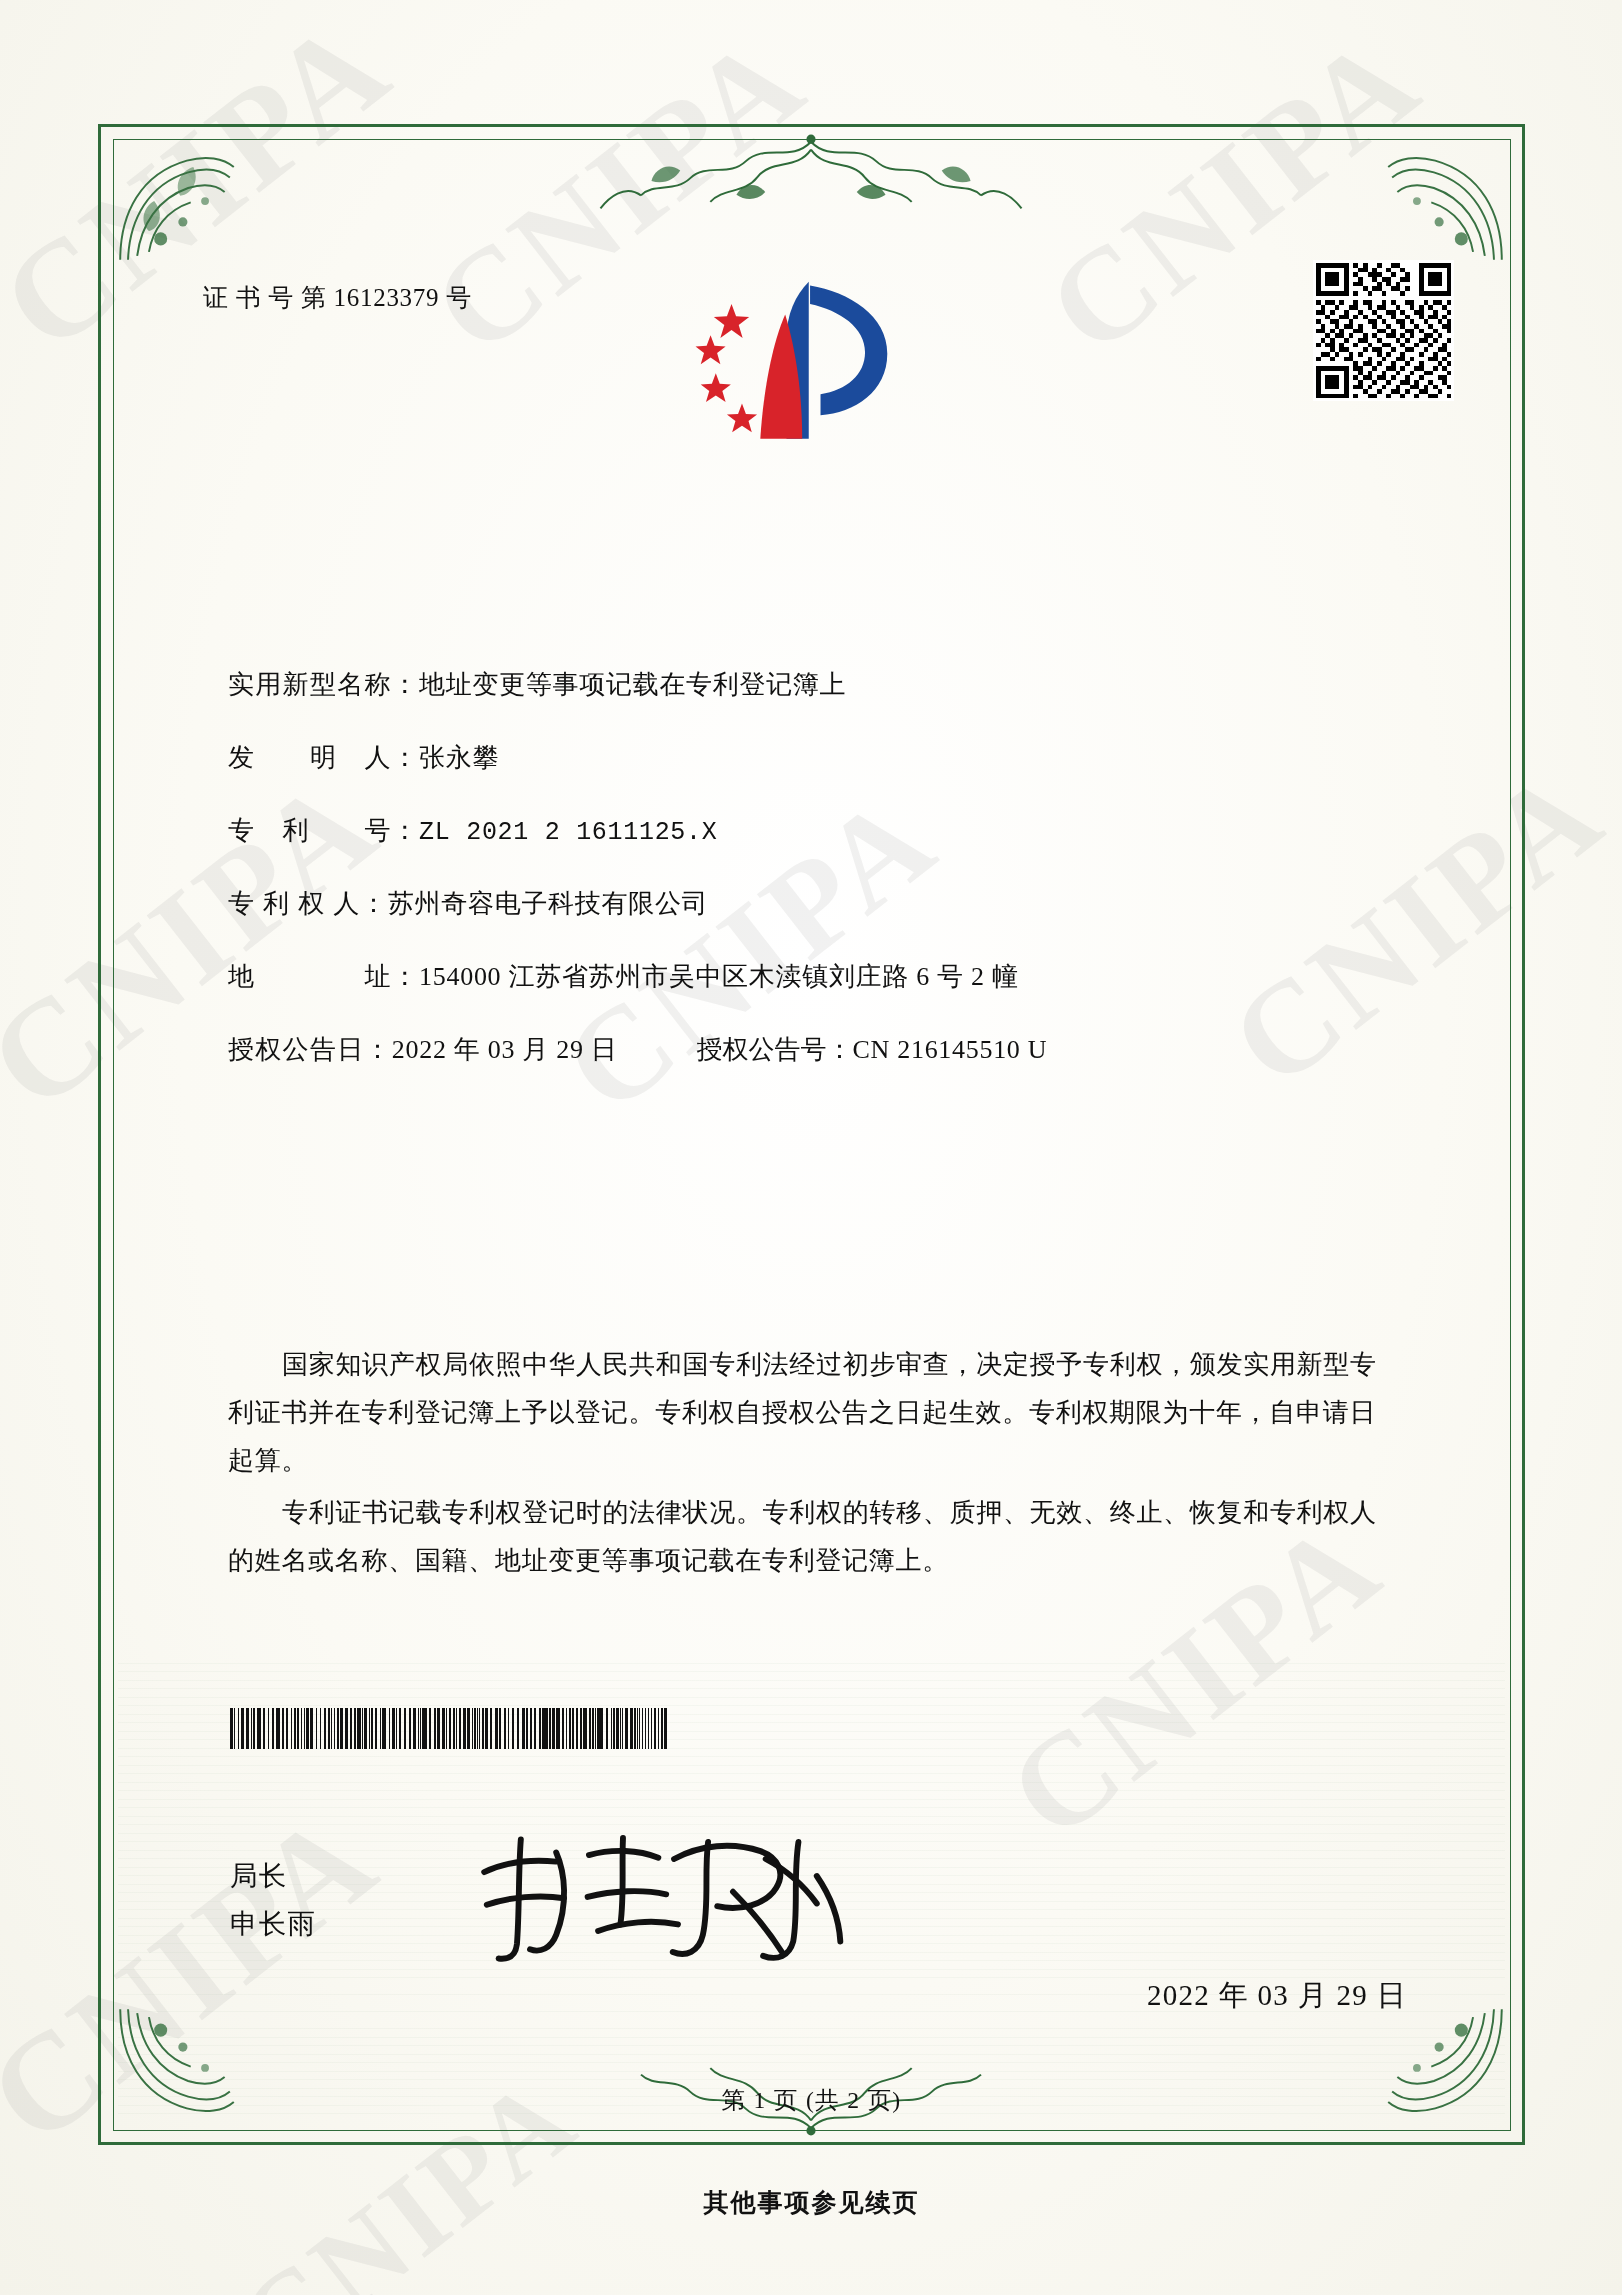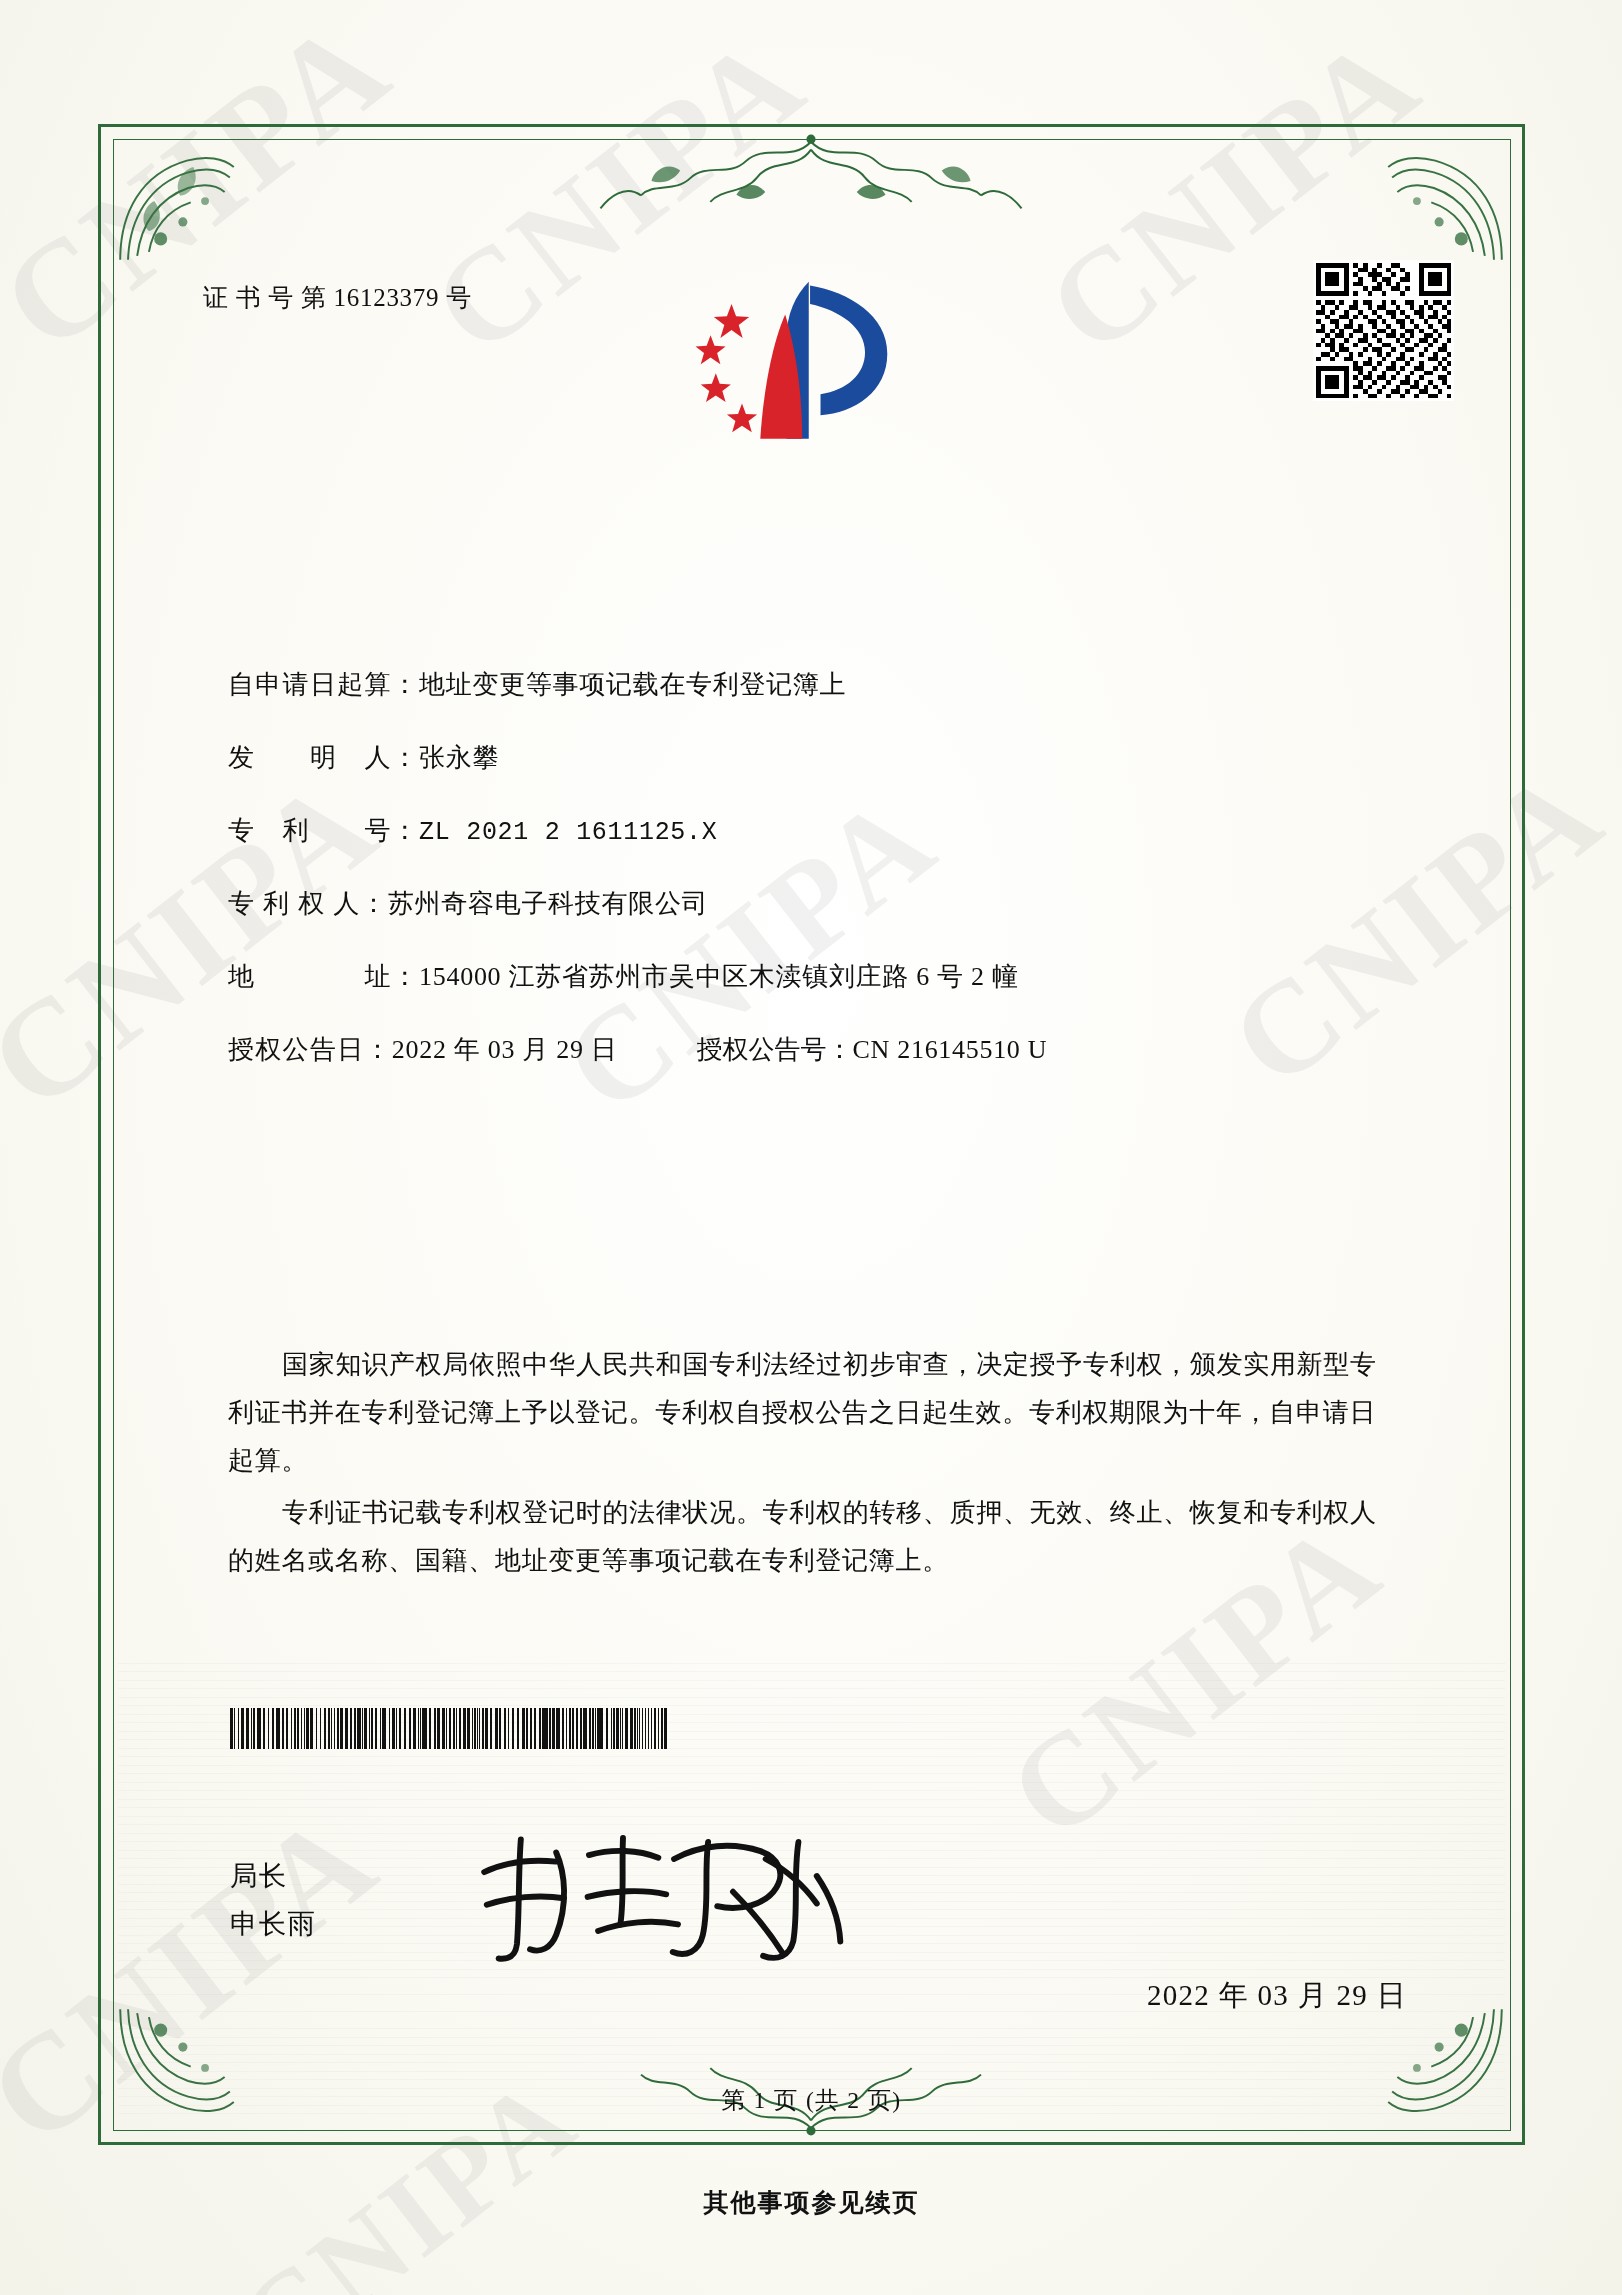--- a/index.html
+++ b/index.html
@@ -572,21 +572,21 @@
         <path d="M36 92 l6 16 17 1 -13 10 5 17 -15-10 -15 10 5-17 -13-10 17-1z"></path>
         <path d="M44 150 l6 16 17 1 -13 10 5 17 -15-10 -15 10 5-17 -13-10 17-1z"></path>
         <path d="M84 196 l6 16 17 1 -13 10 5 17 -15-10 -15 10 5-17 -13-10 17-1z"></path>
       </g>
     </svg>
   </div>
 
 
   <div class="fields">
     <div class="field-row">
-      <span class="f-label">自申请日起算：</span><span class="f-value">地址变更等事项记载在专利登记簿上</span>
+      <span class="f-label">实用新型名称：</span><span class="f-value">地址变更等事项记载在专利登记簿上</span>
     </div>
     <div class="field-row">
       <span class="f-label">发　　明　人：</span><span class="f-value">张永攀</span>
     </div>
     <div class="field-row">
       <span class="f-label">专　利　　号：</span><span class="f-value mono">ZL 2021 2 1611125.X</span>
     </div>
     <div class="field-row">
       <span class="f-label">专 利 权 人：</span><span class="f-value">苏州奇容电子科技有限公司</span>
     </div>

